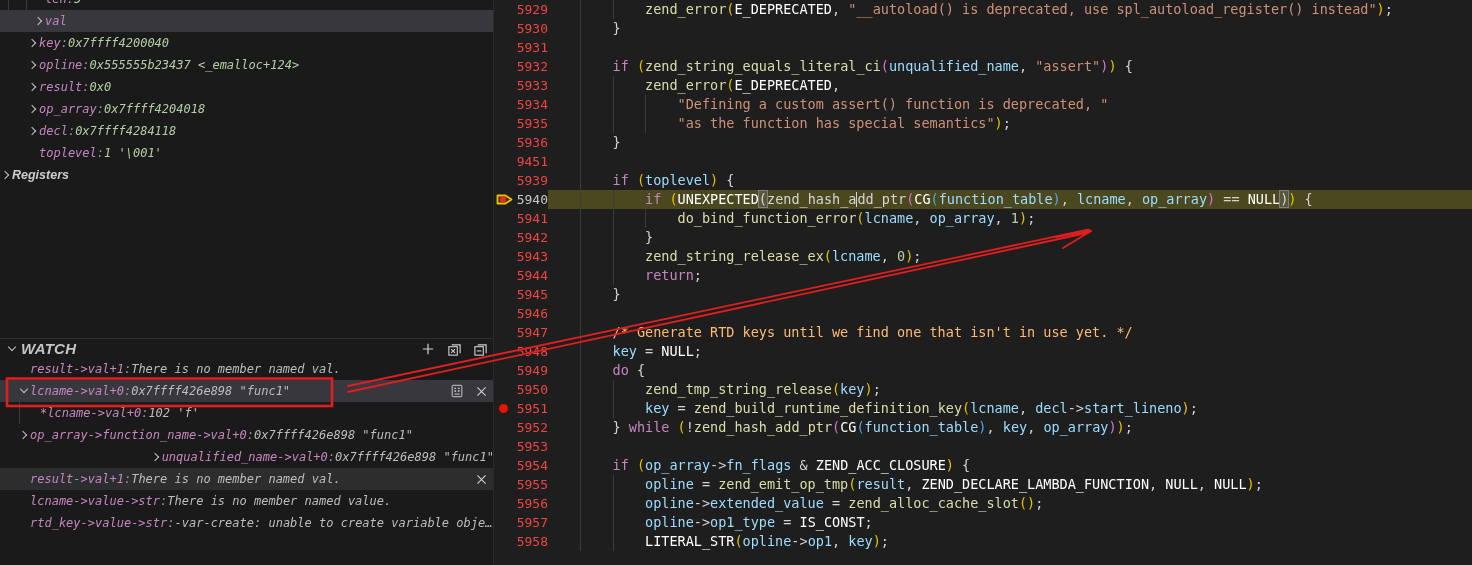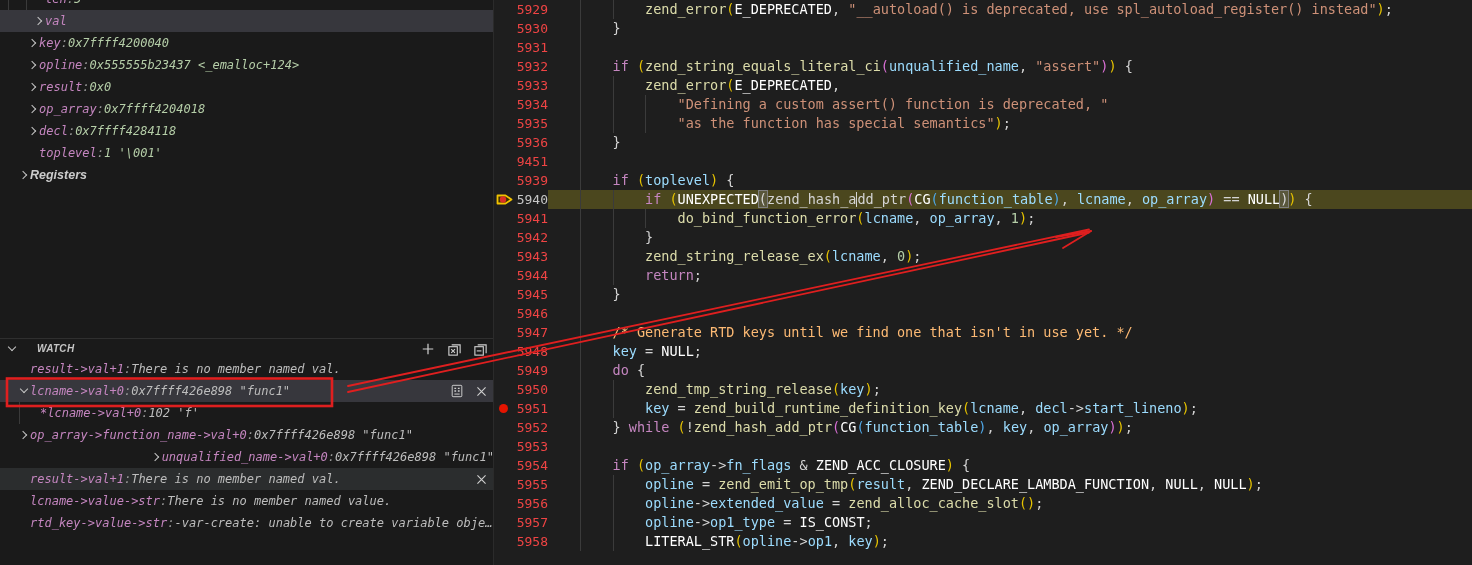--- a/index.html
+++ b/index.html
@@ -26,22 +26,22 @@
   .vval-num { color:#b5cea8; }
   .vval-gray { color:#bdbdbd; }
   .scope-label { color:#cccccc; font-family:"Liberation Sans",sans-serif; font-weight:bold; font-size:12.5px; }
   .row-actions { position:absolute; right:5px; top:0; height:22px; display:flex; gap:8px;
                  align-items:center; }
   .guide-v { position:absolute; width:1px; background:#3a3a3a; }
 
   #watch-section { position:absolute; left:0; top:338px; width:494px; }
   #watch-header { height:20px; border-top:1px solid #2f2f2f; display:flex; align-items:center;
                   padding-left:6px; position:relative; }
-  #watch-title { font-family:"Liberation Sans",sans-serif; font-weight:bold; font-size:10px;
-                 color:#c5c5c5; letter-spacing:.3px; margin-left:19px; }
+  #watch-title { font-family:"Liberation Sans",sans-serif; font-weight:bold; font-size:15px;
+                 color:#c5c5c5; letter-spacing:.3px; margin-left:3px; }
   #watch-actions { position:absolute; right:6px; top:2px; display:flex; gap:10px; align-items:center; }
   .act-icon { width:16px; height:16px; display:inline-flex; align-items:center; justify-content:center; }
 
   
   #editor { position:absolute; left:495px; top:0; width:977px; height:565px;
             background:#1e1e1e; overflow:hidden;
             font-family:"DejaVu Sans Mono", monospace; font-size:13.5px; }
   #code-lines { position:absolute; top:0; left:0; width:977px; }
   .code-row { display:flex; height:19px; line-height:19px; }
   .glyph-cell { flex:0 0 20px; position:relative; }
@@ -109,21 +109,21 @@
           <span class="vname">decl</span>
           <span class="vpunct">: </span>
           <span class="vval-num">0x7ffff4284118</span>
         </div>
         <div class="tree-row" style="padding-left: 27px;">
           <span class="spacer"></span>
           <span class="vname">toplevel</span>
           <span class="vpunct">: </span>
           <span class="vval-num">1 '\001'</span>
         </div>
-        <div class="tree-row" style="padding-left: 18px;">
+        <div class="tree-row" style="">
           <span class="chev"></span>
           <span class="scope-label">Registers</span>
         </div>
       </div>
     <div class="guide-v" style="left:8px;top:0;height:10px;"></div>
     <div class="guide-v" style="left:26px;top:0;height:10px;"></div>
 
     <div id="watch-section">
       <div id="watch-header">
         <span class="chev open"></span>

